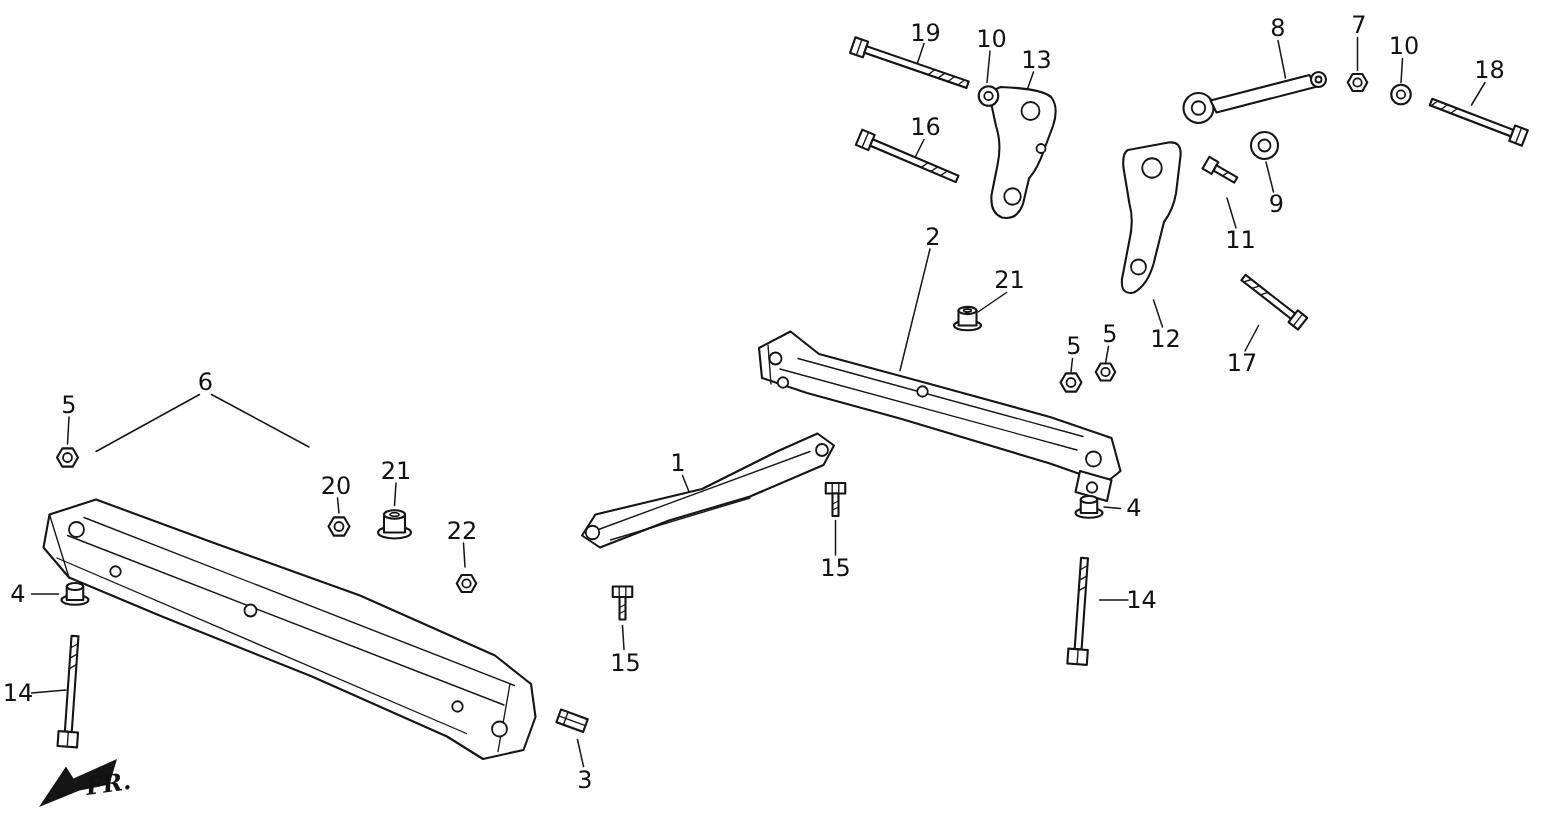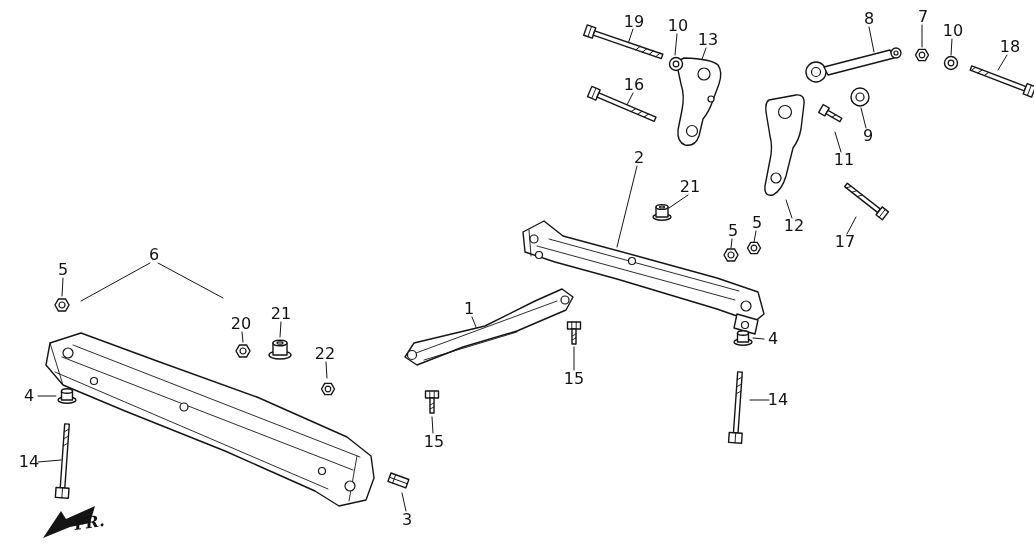--- a/index.html
+++ b/index.html
@@ -1,17 +1,17 @@
 <!DOCTYPE html>
 <html><head>
 <meta charset="utf-8">
 <style>
   html,body{margin:0;padding:0;background:#ffffff;}
   body{width:1034px;height:554px;overflow:hidden;}
-  .stage{position:relative;width:920px;height:554px;background:#ffffff;padding-left:17px;}
+  .stage{position:relative;width:920px;height:554px;background:#ffffff;}
   svg{display:block;}
   .part{fill:#ffffff;stroke:#151515;stroke-width:1.4;stroke-linejoin:round;}
   .hole{fill:#ffffff;stroke:#151515;stroke-width:1.2;}
   .thin{fill:none;stroke:#151515;stroke-width:0.9;stroke-linecap:round;}
   .lead{fill:none;stroke:#151515;stroke-width:1;stroke-linecap:round;}
   .dark{fill:#151515;stroke:none;}
   .callout{font-family:"DejaVu Sans","Liberation Sans",sans-serif;font-size:16px;fill:#111;text-anchor:middle;}
   .fr-text{font-family:"DejaVu Serif","Liberation Serif",serif;font-style:italic;font-weight:bold;font-size:16px;fill:#111;}
 </style>
 </head>

